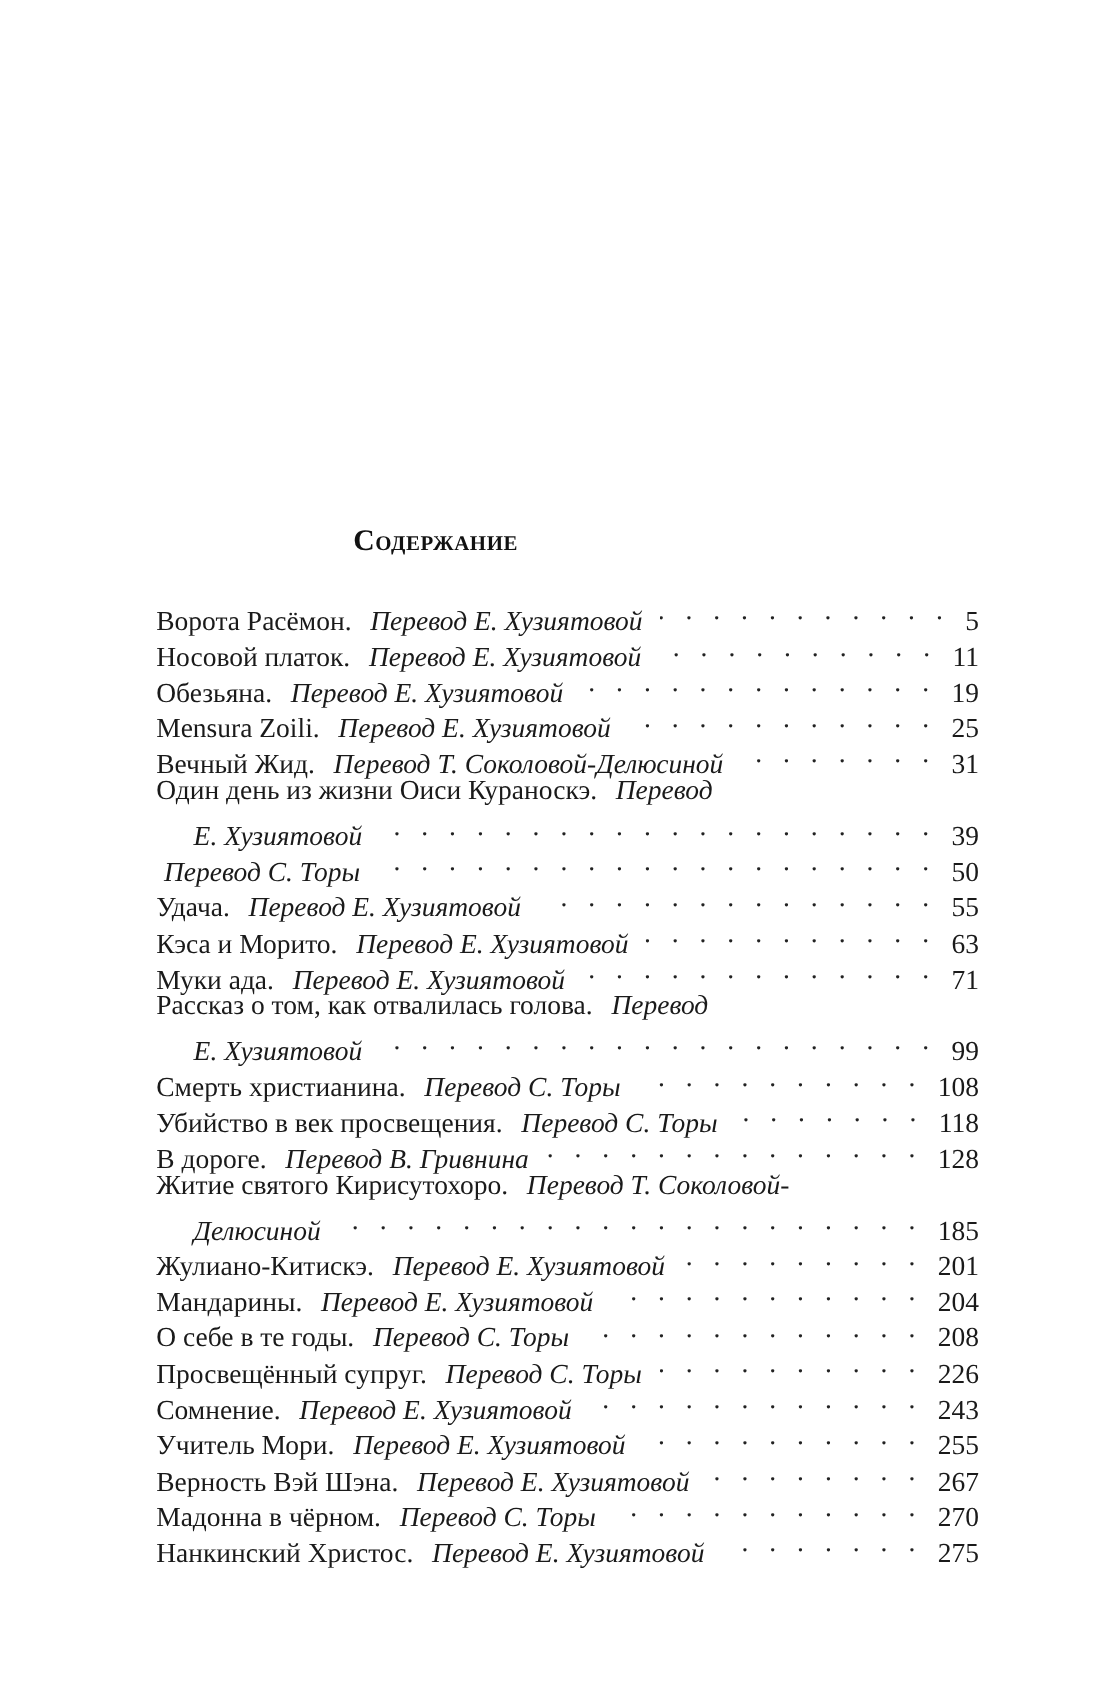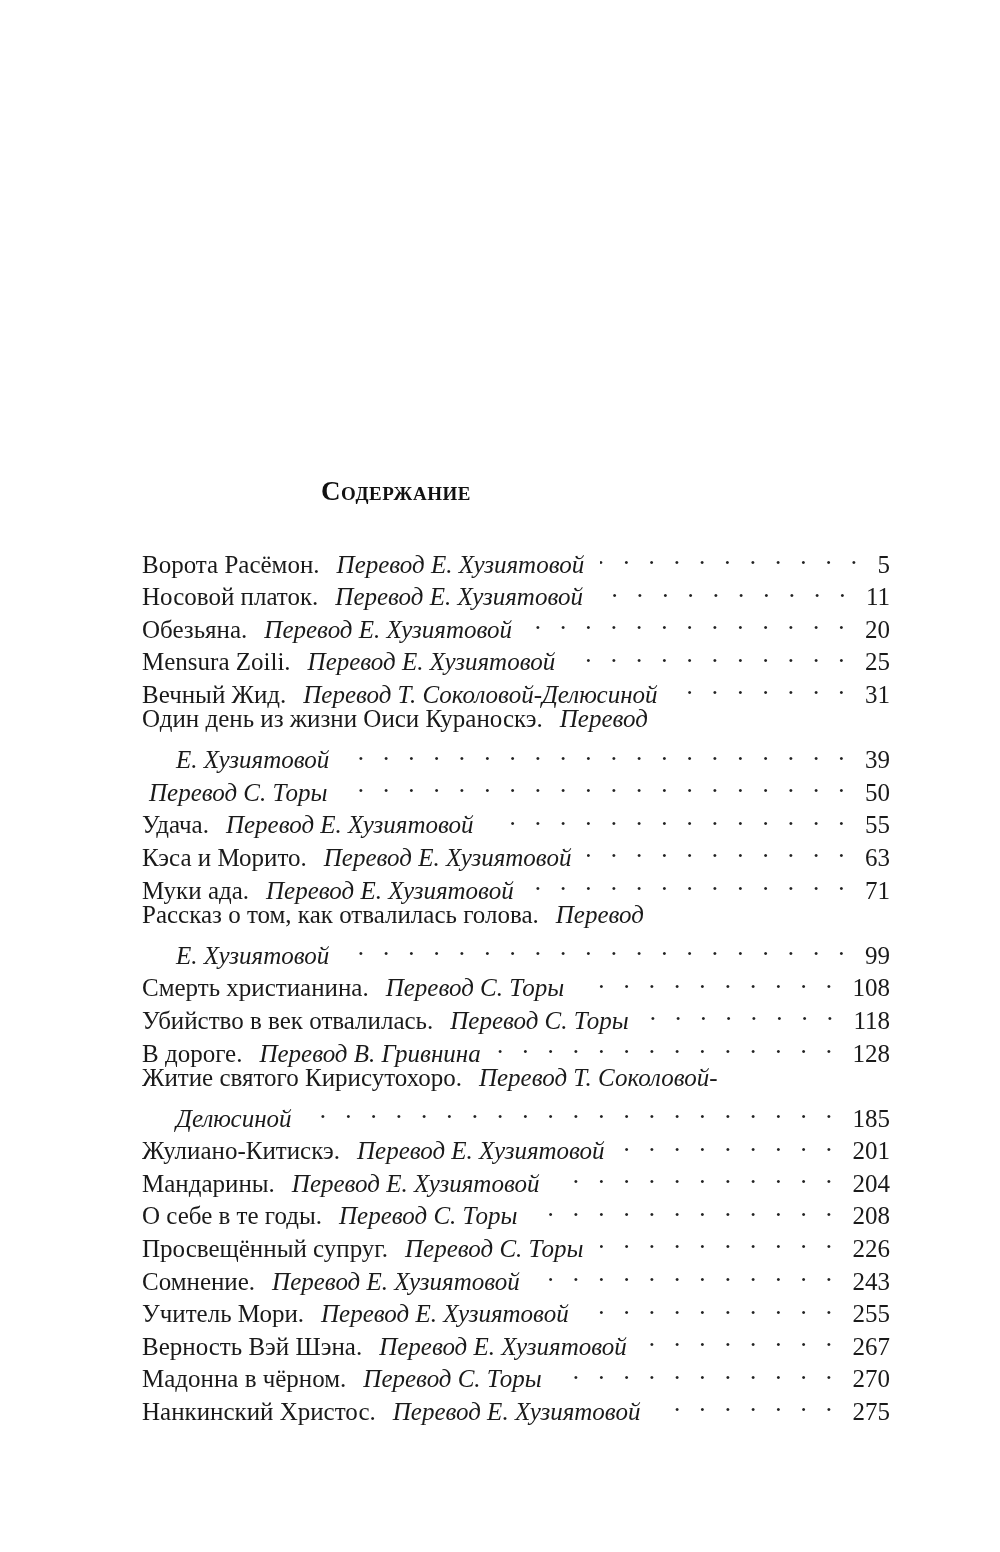--- a/index.html
+++ b/index.html
@@ -103,21 +103,21 @@
         <span class="leader"></span>
         <span class="page-num">11</span>
       </div>
     </div>
 
     <div class="toc-entry">
       <div class="line">
         <span class="title">Обезьяна.</span>
         <span class="translator">Перевод Е. Хузиятовой</span>
         <span class="leader"></span>
-        <span class="page-num">20</span>
+        <span class="page-num">19</span>
       </div>
     </div>
 
     <div class="toc-entry">
       <div class="line">
         <span class="title">Mensura Zoili.</span>
         <span class="translator">Перевод Е. Хузиятовой</span>
         <span class="leader"></span>
         <span class="page-num">25</span>
       </div>
@@ -195,21 +195,21 @@
       <div class="line">
         <span class="title">Смерть христианина.</span>
         <span class="translator">Перевод С. Торы</span>
         <span class="leader"></span>
         <span class="page-num">108</span>
       </div>
     </div>
 
     <div class="toc-entry">
       <div class="line">
-        <span class="title">Убийство в век отвалилась.</span>
+        <span class="title">Убийство в век просвещения.</span>
         <span class="translator">Перевод С. Торы</span>
         <span class="leader"></span>
         <span class="page-num">118</span>
       </div>
     </div>
 
     <div class="toc-entry">
       <div class="line">
         <span class="title">В дороге.</span>
         <span class="translator">Перевод В. Гривнина</span>

